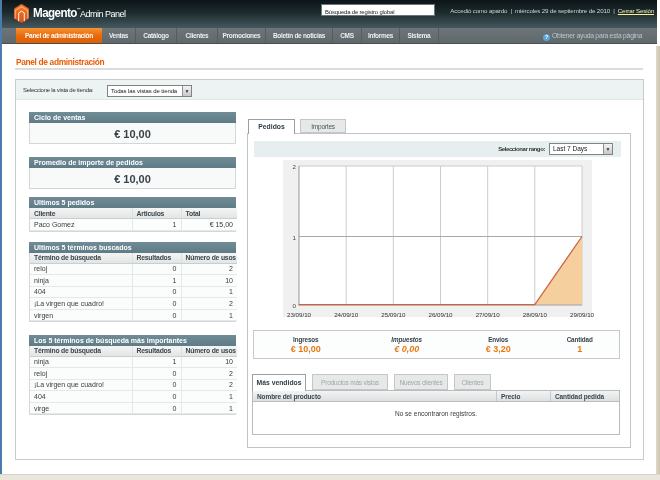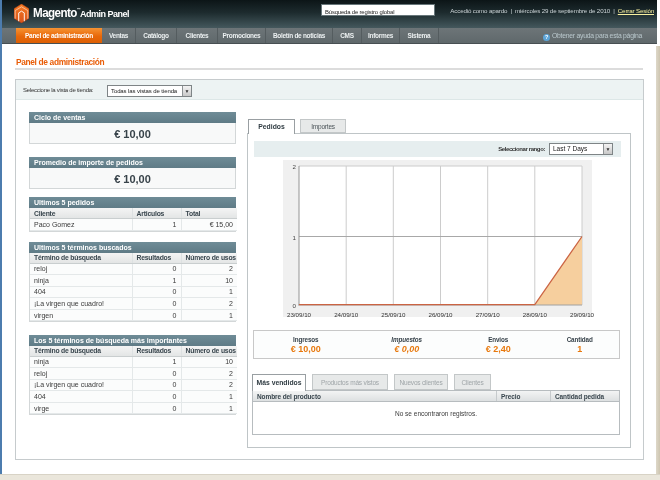--- a/index.html
+++ b/index.html
@@ -2,21 +2,21 @@
 <html><head><meta charset="utf-8">
 <style>
 *{margin:0;padding:0;box-sizing:border-box;font-family:"Liberation Sans",sans-serif;}
 html,body{width:660px;height:480px;background:#fff;overflow:hidden;}
 #page{position:relative;width:660px;height:480px;background:#fff;}
 .abs{position:absolute;}
 
 #hdr{left:0;top:0;width:657px;height:28px;background:linear-gradient(#0c1517,#1d2b2e 45%,#44585d);}
 #logo{left:14px;top:4px;}
 #wordmark{left:33px;top:6px;color:#fff;font-size:12.5px;font-weight:bold;letter-spacing:-0.6px;transform:scaleX(0.93);transform-origin:0 0;}
-#adminpanel{left:80px;top:9px;color:#fff;font-size:9px;font-weight:bold;letter-spacing:-0.5px;}
+#adminpanel{left:80px;top:9px;color:#fff;font-size:9px;font-weight:normal;letter-spacing:-0.5px;}
 #gsearch{left:321px;top:4px;width:114px;height:12px;background:#fff;border:1px solid #67767a;font-size:5.9px;color:#222;padding:2.5px 0 0 3px;line-height:8px;letter-spacing:-0.15px;}
 #hright{right:6px;top:6.5px;font-size:6.2px;color:#ccd4d7;letter-spacing:-0.15px;}
 #hright a{color:#f8f0a0;text-decoration:underline;}
 
 #nav{left:0;top:28px;width:657px;height:16px;background:linear-gradient(#6d7578,#5f686b);border-bottom:1px solid #474f52;}
 .nitem{position:absolute;top:0;height:15px;line-height:15px;text-align:center;color:#ebeff0;font-size:6.5px;font-weight:bold;letter-spacing:-0.3px;border-right:1px solid #545c5f;}
 #nactive{position:absolute;left:16px;top:0;width:86px;height:15px;line-height:15px;text-align:center;color:#fff;font-size:6.5px;font-weight:bold;letter-spacing:-0.3px;background:linear-gradient(#f69333,#e8680a 55%,#dd5f04);}
 #nhelp{position:absolute;right:15px;top:0;height:15px;line-height:15px;font-size:6.8px;letter-spacing:-0.25px;color:#bac8cd;}
 #nhelpicon{display:inline-block;width:7px;height:7px;border-radius:4px;background:#5da5d8;color:#fff;font-size:5.5px;line-height:7px;text-align:center;vertical-align:-1px;margin-right:2px;font-weight:bold;}
 
@@ -254,21 +254,21 @@
         <div style="width:104px;">
             <div class="tl">Ingresos</div>
             <div class="tv">€ 10,00</div>
           </div>
         <div style="width:99px;font-style:italic;">
             <div class="tl">Impuestos</div>
             <div class="tv">€ 0,00</div>
           </div>
         <div style="width:85px;">
             <div class="tl">Envios</div>
-            <div class="tv">€ 2,40</div>
+            <div class="tv">€ 3,20</div>
           </div>
         <div style="width:79px;">
             <div class="tl">Cantidad</div>
             <div class="tv">1</div>
           </div>
       </div>
       <div class="tab tabon" style="left:4px;top:240px;width:54px;height:17px;line-height:15px;">Más vendidos</div>
       <div class="tab taboff" style="left:64px;top:240px;width:76px;height:16px;line-height:15px;">Productos más vistos</div>
       <div class="tab taboff" style="left:146px;top:240px;width:54px;height:16px;line-height:15px;">Nuevos clientes</div>
       <div class="tab taboff" style="left:206px;top:240px;width:37px;height:16px;line-height:15px;">Clientes</div>

